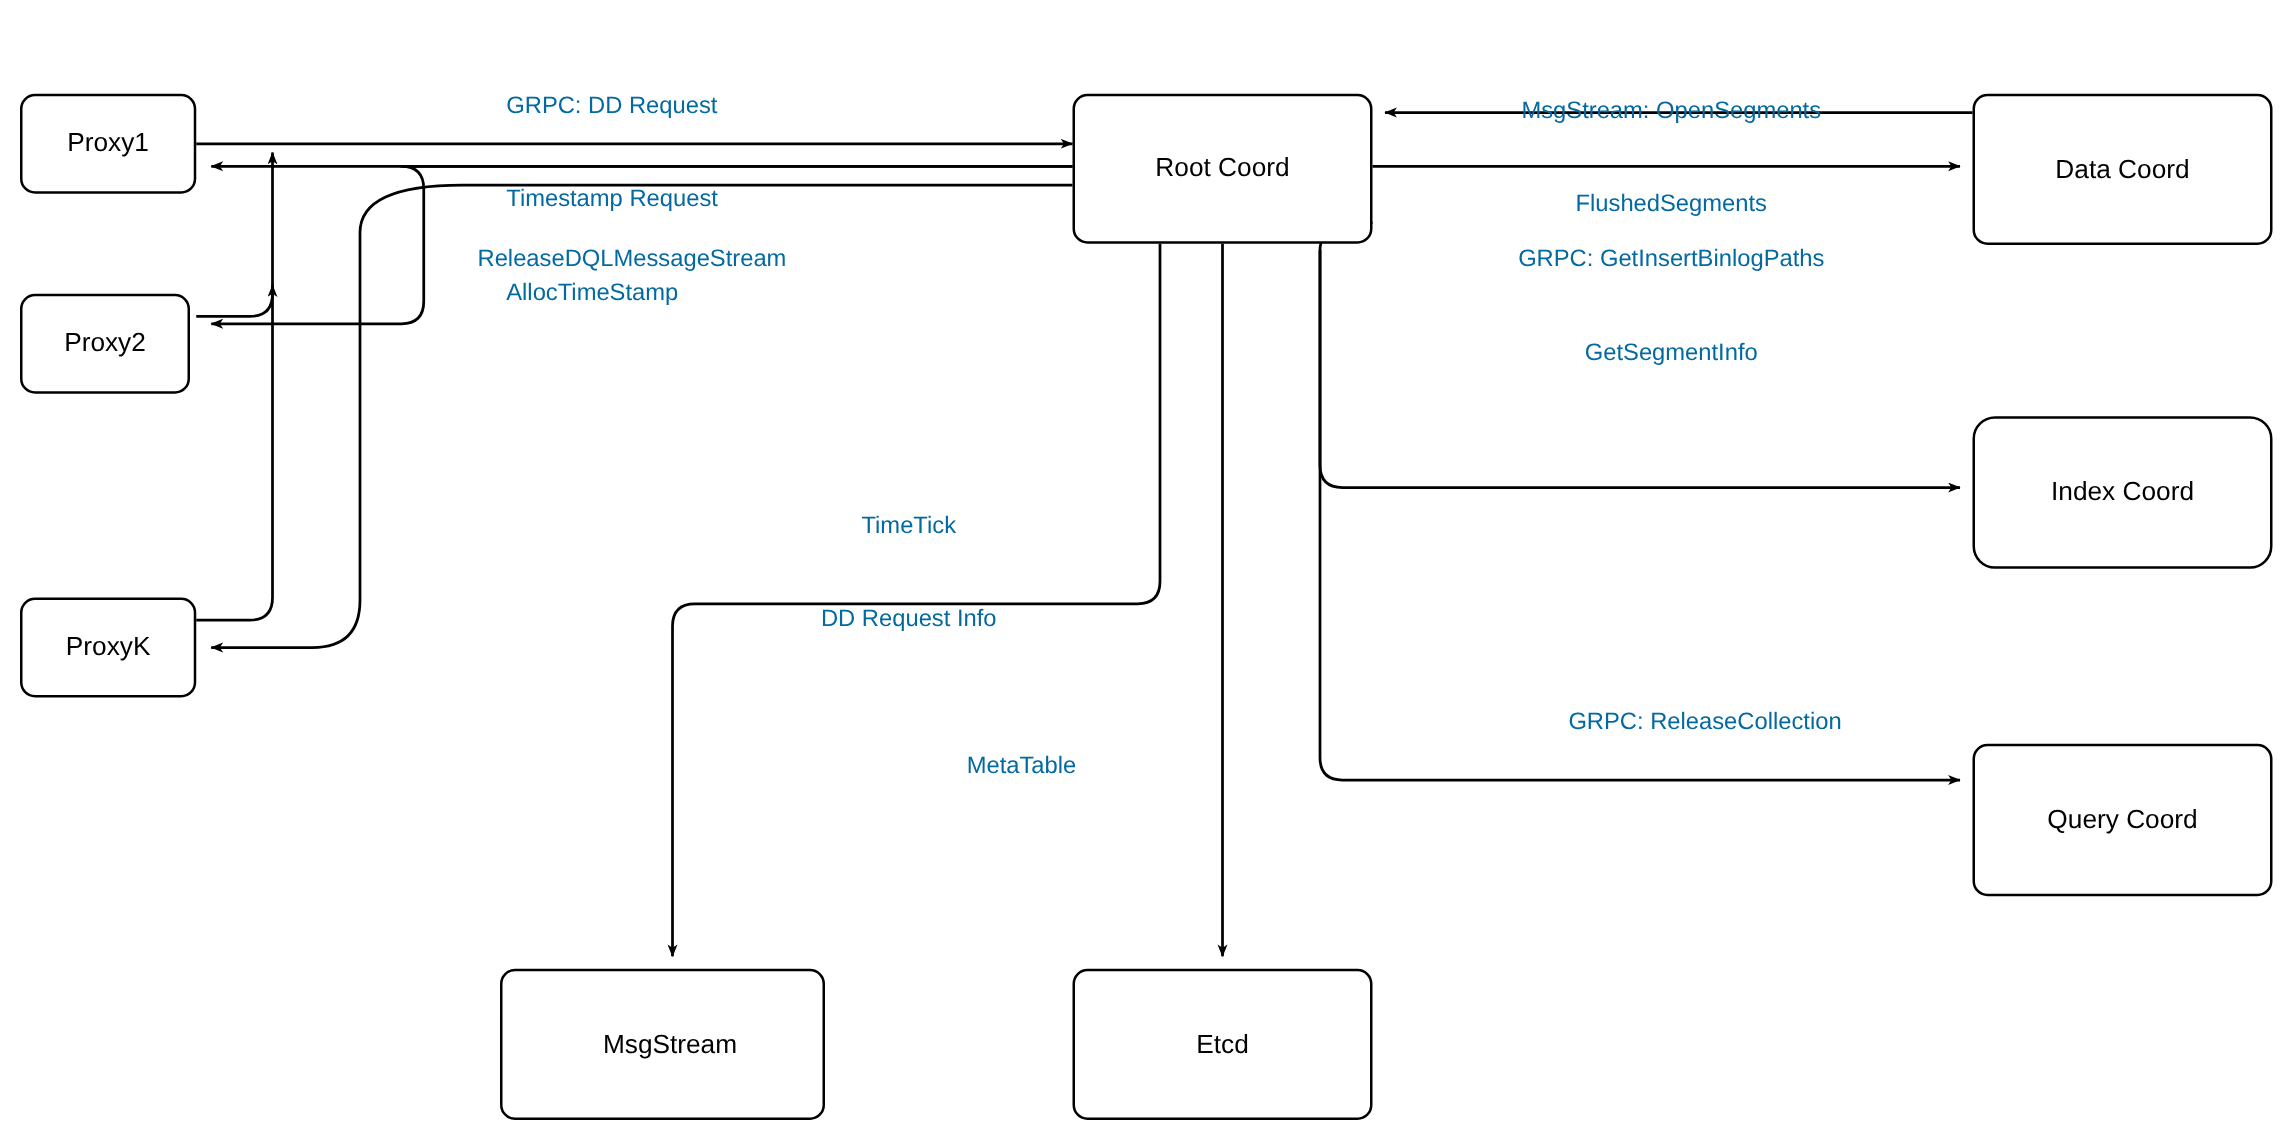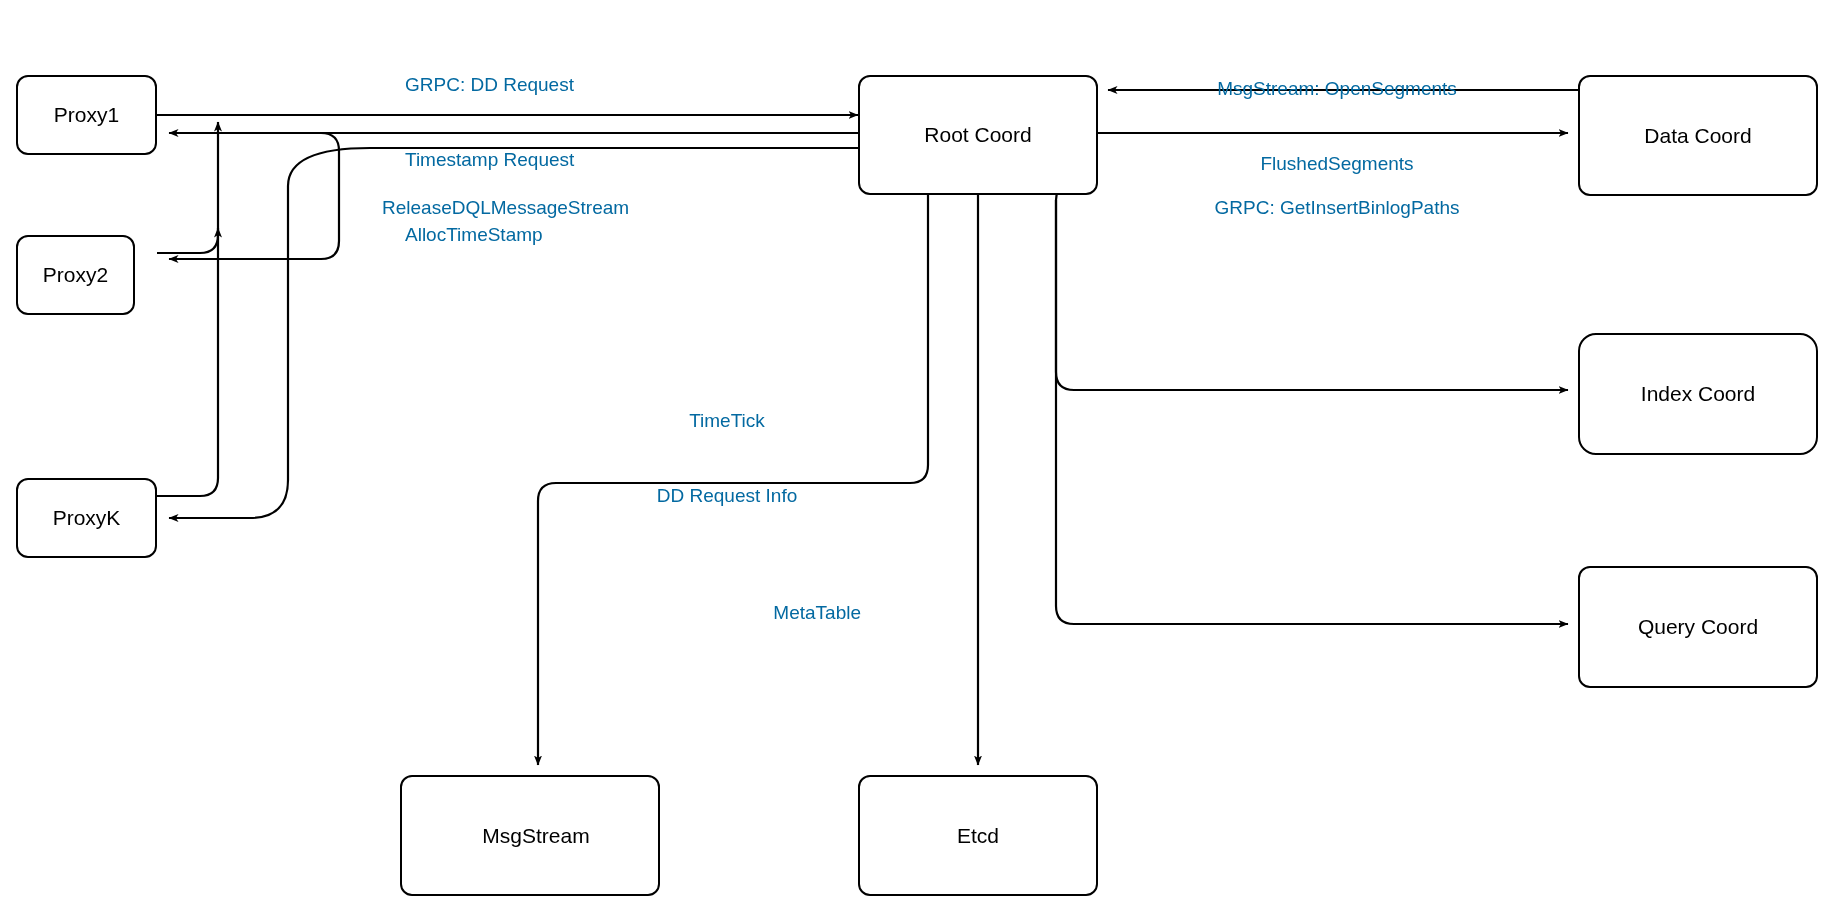--- a/index.html
+++ b/index.html
@@ -90,41 +90,41 @@
 
       <path d="M978,195 V765" marker-end="url(#arrow)"></path>
 
     </g>
   </svg>
 
   <div class="node" style="left:16px; top:75px; width:141px; height:80px;">
     <span>Proxy1</span>
   </div>
 
-  <div class="node" style="left:16px; top:235px; width:119px; height:80px;">
+  <div class="node" style="left:16px; top:235px; width:136px; height:80px;">
     <span>Proxy2</span>
   </div>
 
   <div class="node" style="left:16px; top:478px; width:141px; height:80px;">
     <span>ProxyK</span>
   </div>
 
   <div class="node" style="left:858px; top:75px; width:240px; height:120px;">
     <span>Root Coord</span>
   </div>
 
   <div class="node" style="left:1578px; top:75px; width:240px; height:121px;">
     <span>Data Coord</span>
   </div>
 
   <div class="node" style="left:1578px; top:333px; width:240px; height:122px;border-radius:18px;">
     <span>Index Coord</span>
   </div>
 
-  <div class="node" style="left:1578px; top:566px; width:240px; height:122px;">
+  <div class="node" style="left:1578px; top:595px; width:240px; height:122px;">
     <span>Query Coord</span>
   </div>
 
   <div class="node" style="left:400px; top:775px; width:260px; height:121px;padding-left:12px;">
     <span>MsgStream</span>
   </div>
 
   <div class="node" style="left:858px; top:775px; width:240px; height:121px;">
     <span>Etcd</span>
   </div>
@@ -139,23 +139,27 @@
     <div style="text-align:center;">ReleaseDQLMessageStream</div>
   </div>
 
   <div class="edge-label lbl-center" style="left:1337px; top:26px;">
     <div>MsgStream: OpenSegments</div>
     <div>FlushedSegments</div>
   </div>
 
   <div class="edge-label lbl-center" style="left:1337px; top:145px;">
     <div>GRPC: GetInsertBinlogPaths</div>
+    <div>GetSegmentInfo</div>
   </div>
 
 
+  <div class="edge-label lbl-center" style="left:1364px; top:515px;">
+    <div>GRPC: ReleaseCollection</div>
+  </div>
 
   <div class="edge-label lbl-center" style="left:727px; top:358px;">
     <div>TimeTick</div>
     <div>DD Request Info</div>
   </div>
 
   <div class="edge-label lbl-right" style="left:861px; top:550px;">
     <div>MetaTable</div>
   </div>
 

